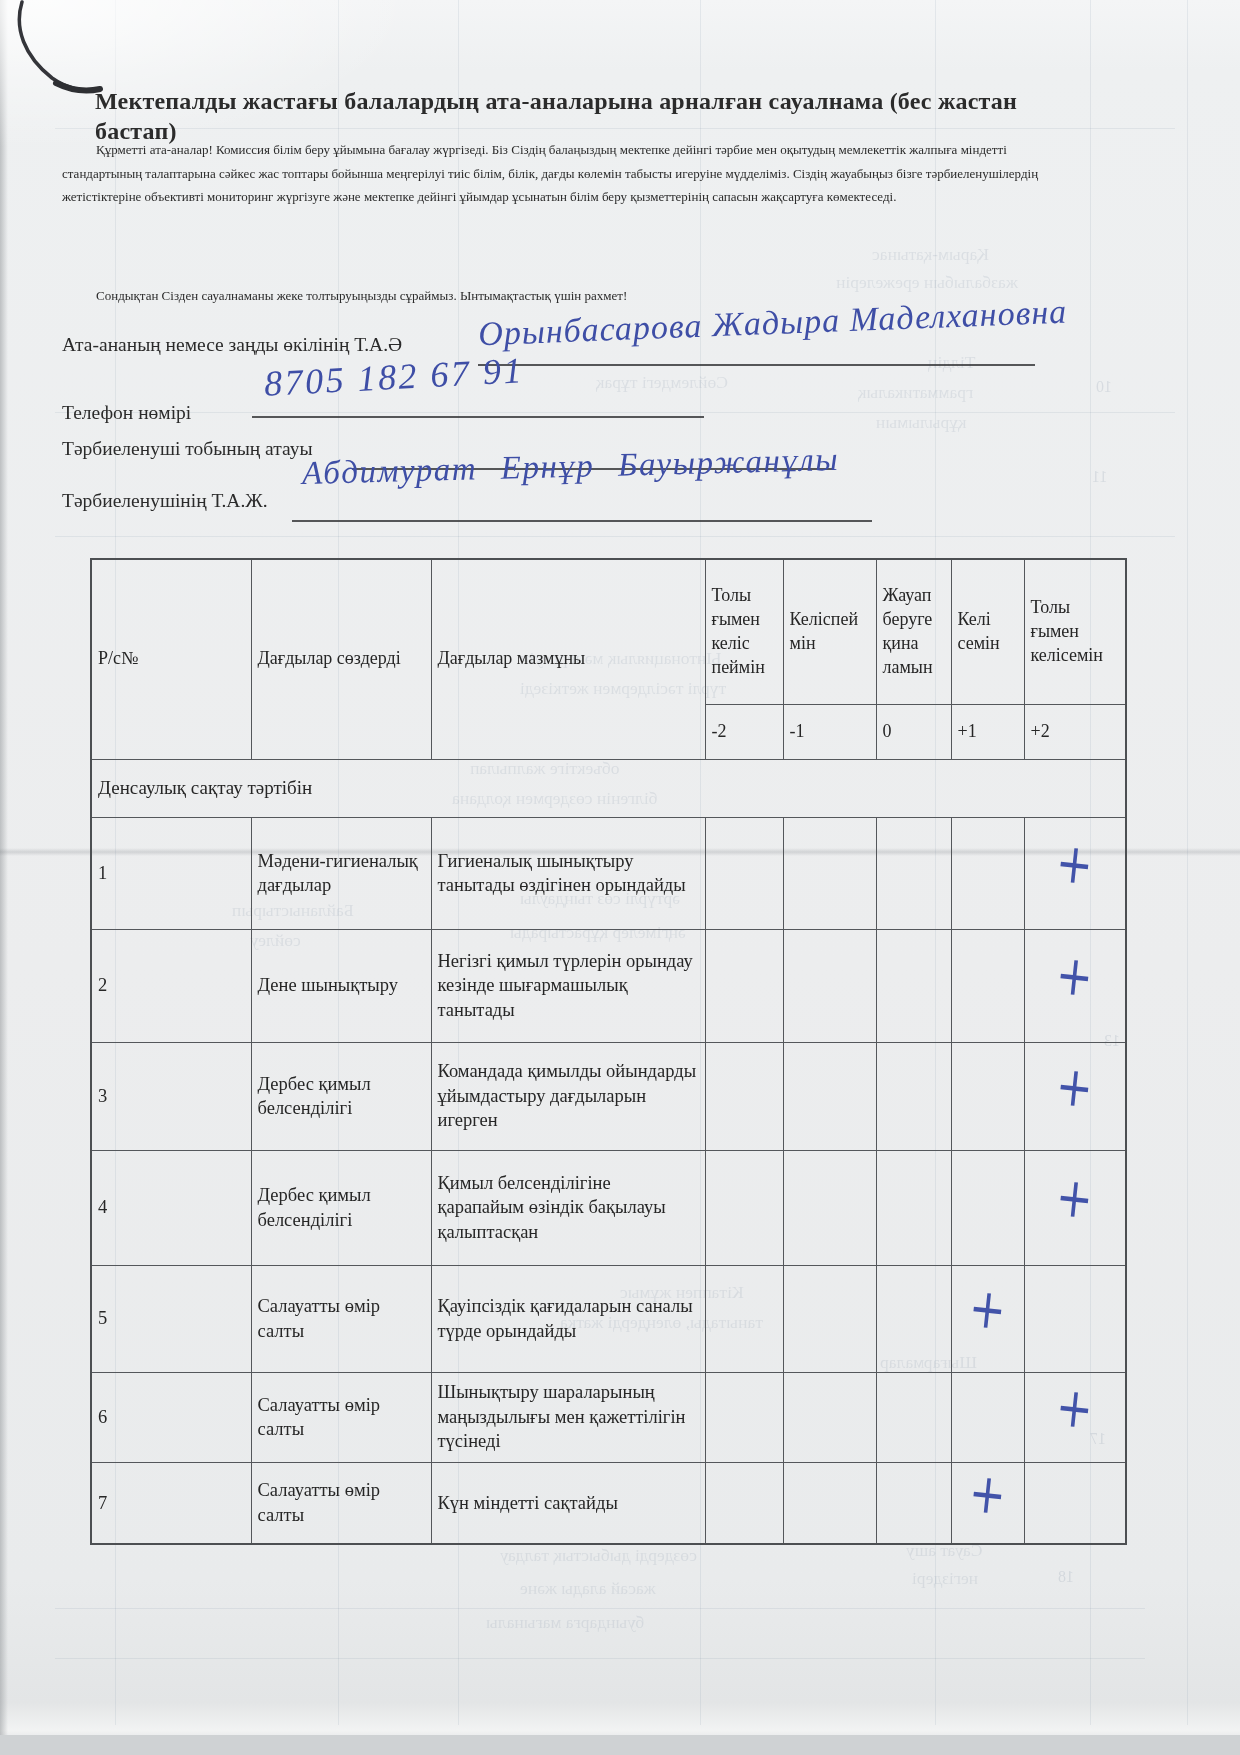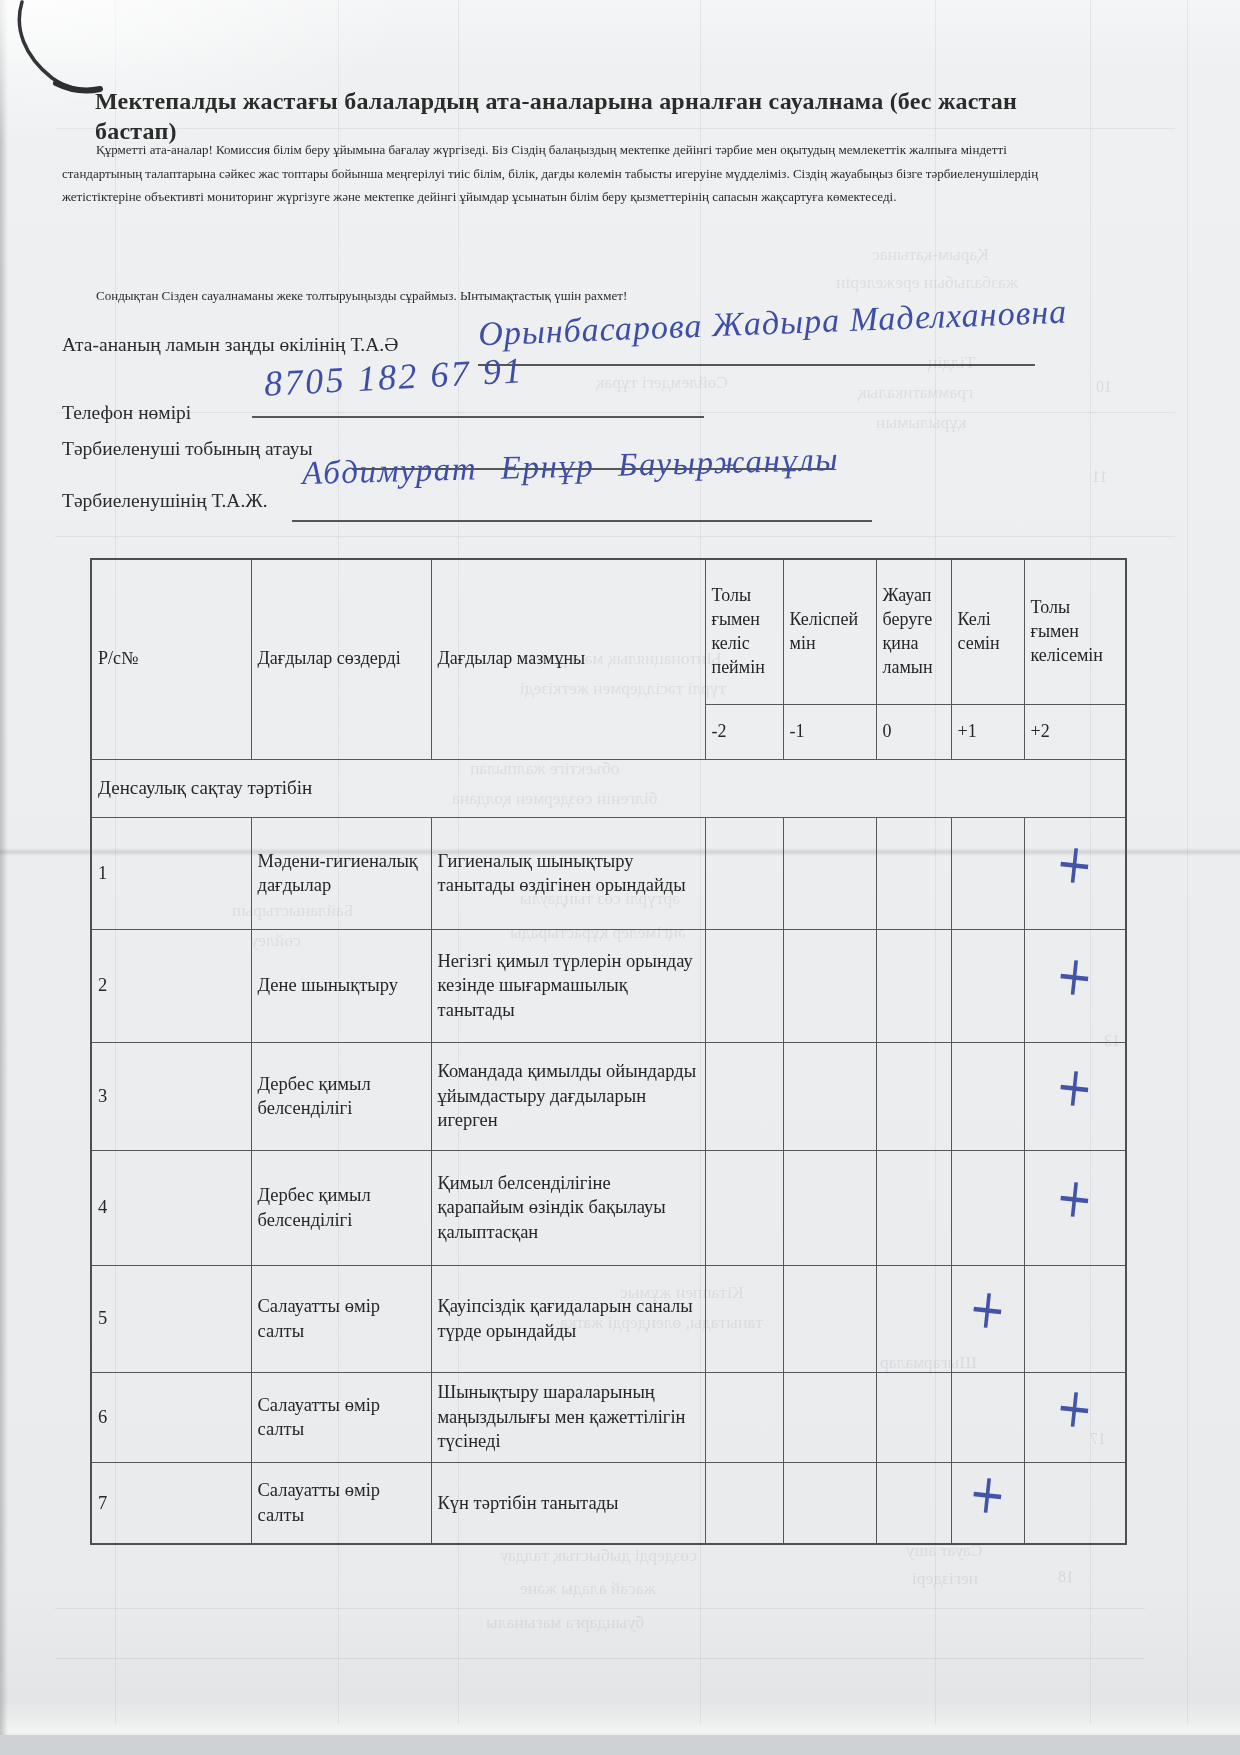--- a/index.html
+++ b/index.html
@@ -124,21 +124,21 @@
   <svg class="pen-svg" width="130" height="110" viewBox="0 0 130 110">
     <path d="M22,2 C14,28 24,56 52,78 C66,88 84,93 100,89" fill="none" stroke="#34353a" stroke-width="3.5" stroke-linecap="round"></path>
     <path d="M56,83 C70,90 86,92 100,89" fill="none" stroke="#2e2f33" stroke-width="6" stroke-linecap="round"></path>
   </svg>
 
   <div class="title">Мектепалды жастағы балалардың ата-аналарына арналған сауалнама (бес жастан бастап)</div>
 
   <div class="para p-intro">Құрметті ата-аналар! Комиссия білім беру ұйымына бағалау жүргізеді. Біз Сіздің балаңыздың мектепке дейінгі тәрбие мен оқытудың мемлекеттік жалпыға міндетті стандартының талаптарына сәйкес жас топтары бойынша меңгерілуі тиіс білім, білік, дағды көлемін табысты игеруіне мүдделіміз. Сіздің жауабыңыз бізге тәрбиеленушілердің жетістіктеріне объективті мониторинг жүргізуге және мектепке дейінгі ұйымдар ұсынатын білім беру қызметтерінің сапасын жақсартуға көмектеседі.</div>
   <div class="para p-request">Сондықтан Сізден сауалнаманы жеке толтыруыңызды сұраймыз. Ынтымақтастық үшін рахмет!</div>
 
-  <span class="flabel" style="left:62px;top:334px;">Ата-ананың ламын заңды өкілінің Т.А.Ә</span>
+  <span class="flabel" style="left:62px;top:334px;">Ата-ананың немесе заңды өкілінің Т.А.Ә</span>
   <div class="uline" style="left:478px;top:364px;width:557px;"></div>
   <span class="hand hand1">Орынбасарова Жадыра Маделхановна</span>
 
   <span class="flabel" style="left:62px;top:402px;">Телефон нөмірі</span>
   <div class="uline" style="left:252px;top:416px;width:452px;"></div>
   <span class="hand hand2">8705 182 67 91</span>
 
   <span class="flabel" style="left:62px;top:438px;">Тәрбиеленуші тобының атауы</span>
   <div class="uline" style="left:352px;top:468px;width:482px;"></div>
 
@@ -235,21 +235,21 @@
       <td>Шынықтыру шараларының маңыздылығы мен қажеттілігін түсінеді</td>
       <td class="rate"><span class="mark"></span></td>
       <td class="rate"><span class="mark"></span></td>
       <td class="rate"><span class="mark"></span></td>
       <td class="rate"><span class="mark"></span></td>
       <td class="rate"><span class="mark">+</span></td>
     </tr>
     <tr style="height:82px;">
       <td class="c-num">7</td>
       <td>Салауатты өмір салты</td>
-      <td>Күн тәртібін танытады</td>
+      <td>Күн міндетті сақтайды</td>
       <td class="rate"><span class="mark"></span></td>
       <td class="rate"><span class="mark"></span></td>
       <td class="rate"><span class="mark"></span></td>
       <td class="rate"><span class="mark">+</span></td>
       <td class="rate"><span class="mark"></span></td>
     </tr>
   </tbody>
     </table>
 
   <div class="bed"></div>

